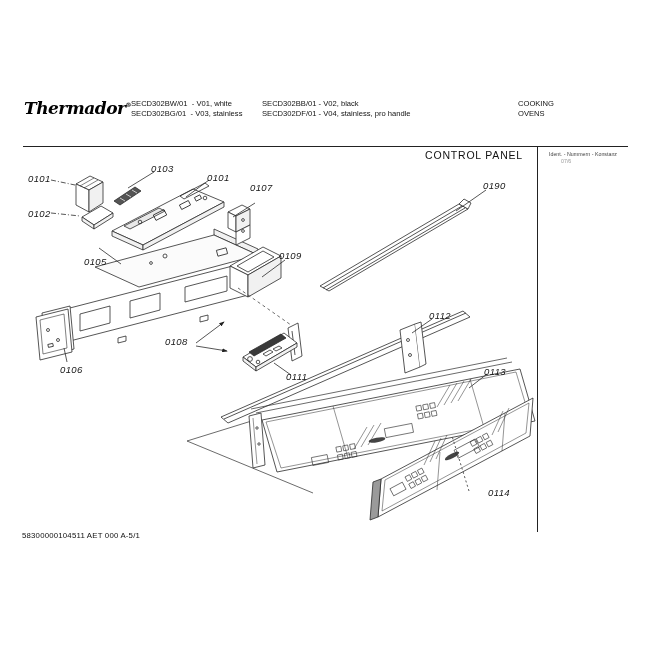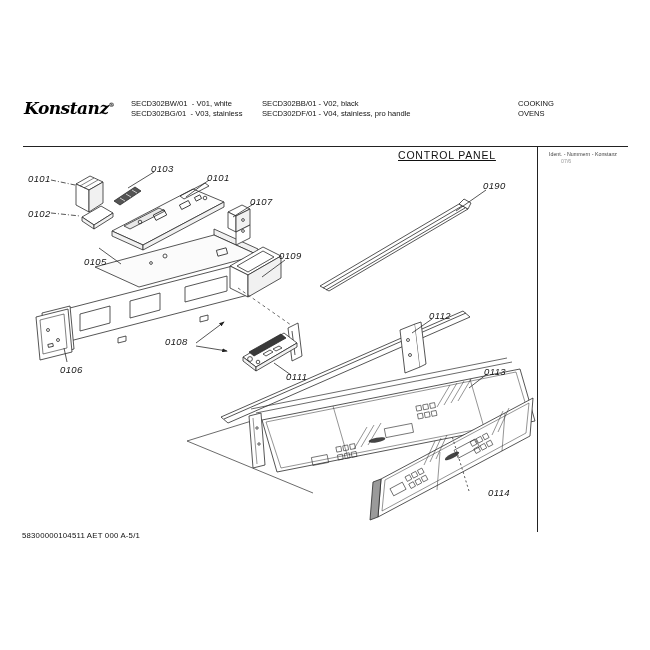--- a/index.html
+++ b/index.html
@@ -8,37 +8,37 @@
   
   #brand{position:absolute;left:24px;top:98px;font-family:"DejaVu Serif",serif;
          font-style:italic;font-weight:900;font-size:17px;letter-spacing:-.5px;color:#000;}
   #brand sup{font-size:6px;font-style:normal;vertical-align:super;}
   #models{position:absolute;left:131px;top:99px;font-size:7.6px;line-height:10px;color:#111;
           display:grid;grid-template-columns:131px auto;}
   .model-cell{white-space:pre;}
   #category{position:absolute;left:518px;top:99px;font-size:7.6px;line-height:10px;color:#111;}
   #top-rule{position:absolute;left:23px;top:146px;width:605px;height:1px;background:#222;}
   #v-rule{position:absolute;left:537px;top:146px;width:1px;height:386px;background:#222;}
-  #panel-title{position:absolute;left:398px;top:149px;width:133px;
-               font-size:10.5px;letter-spacing:.8px;color:#111;text-decoration:underline;}
+  #panel-title{position:absolute;left:390px;top:149px;width:133px;text-align:right;
+               font-size:10.5px;letter-spacing:.8px;color:#111;}
   #ident{position:absolute;left:549px;top:151px;width:90px;font-size:5.3px;line-height:6.5px;color:#444;}
   #ident .l2{color:#999;text-indent:12px;}
   
   .plabel{position:absolute;font-size:9.5px;letter-spacing:.4px;color:#151515;font-style:italic;}
   
   #footer{position:absolute;left:22px;top:531px;font-size:7.8px;letter-spacing:.2px;color:#111;}
   #footer .sheet{}
   #diagram{position:absolute;left:0;top:0;}
 </style>
 </head>
 <body>
 
 <div id="page">
 
-  <div id="brand"><span>Konstanz</span><sup>®</sup></div>
+  <div id="brand"><span>Thermador</span><sup>®</sup></div>
 
   <div id="models">
     <span class="model-cell">SECD302BW/01  - V01, white</span>
     <span class="model-cell">SECD302BB/01 - V02, black</span>
     <span class="model-cell">SECD302BG/01  - V03, stainless</span>
     <span class="model-cell">SECD302DF/01 - V04, stainless, pro handle</span>
   </div>
 
   <div id="category">
     <div>COOKING</div>
@@ -264,21 +264,21 @@
         <path d="M487,374 L469,388"></path>
         <path d="M469,491 L452,436" stroke-dasharray="2,2.5"></path>
       </g>
     </g>
   </svg>
 
   <span class="plabel" style="left:28px;top:173px">0101</span>
   <span class="plabel" style="left:151px;top:163px">0103</span>
   <span class="plabel" style="left:207px;top:172px">0101</span>
   <span class="plabel" style="left:28px;top:208px">0102</span>
-  <span class="plabel" style="left:250px;top:196px">0107</span>
+  <span class="plabel" style="left:250px;top:182px">0107</span>
   <span class="plabel" style="left:483px;top:180px">0190</span>
   <span class="plabel" style="left:84px;top:256px">0105</span>
   <span class="plabel" style="left:279px;top:250px">0109</span>
   <span class="plabel" style="left:429px;top:310px">0112</span>
   <span class="plabel" style="left:60px;top:364px">0106</span>
   <span class="plabel" style="left:165px;top:336px">0108</span>
   <span class="plabel" style="left:286px;top:371px">0111</span>
   <span class="plabel" style="left:484px;top:366px">0113</span>
   <span class="plabel" style="left:488px;top:487px">0114</span>
 

